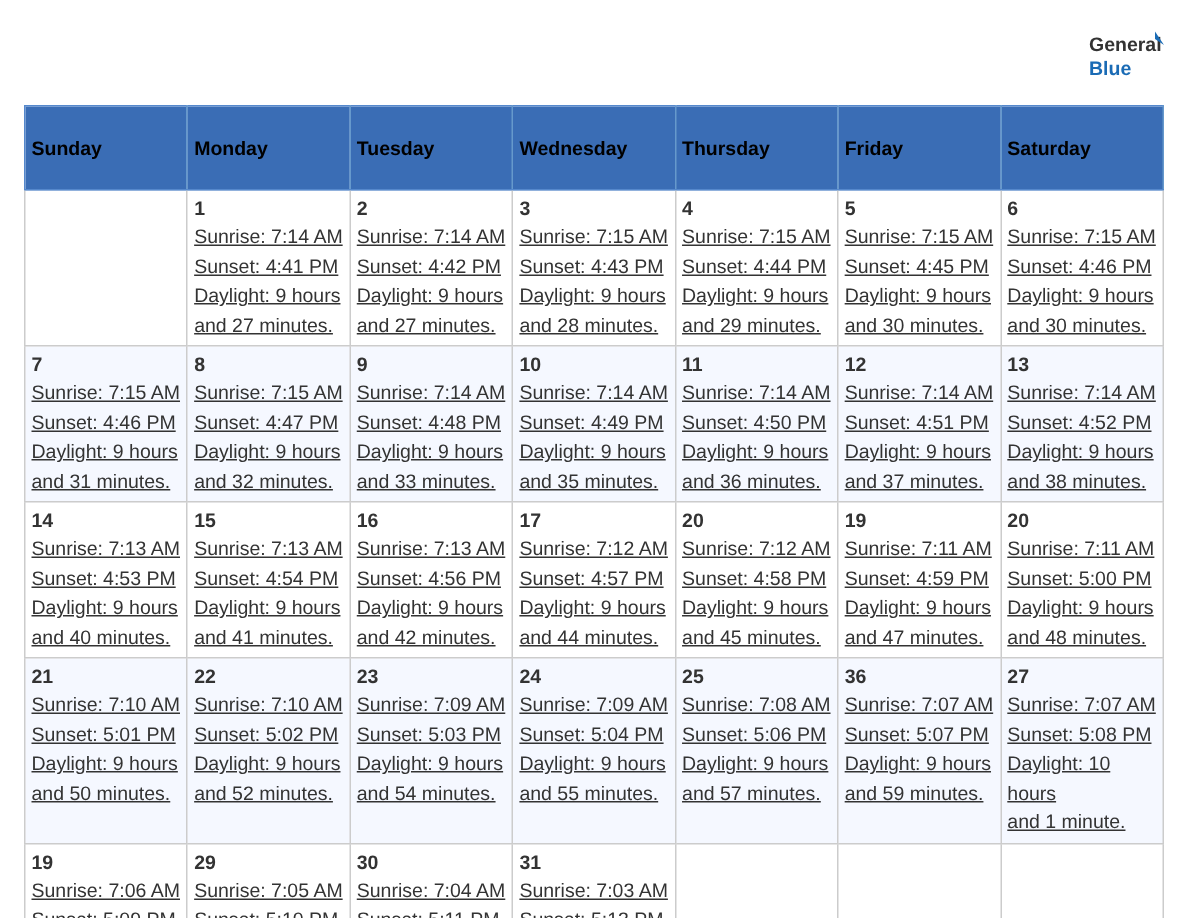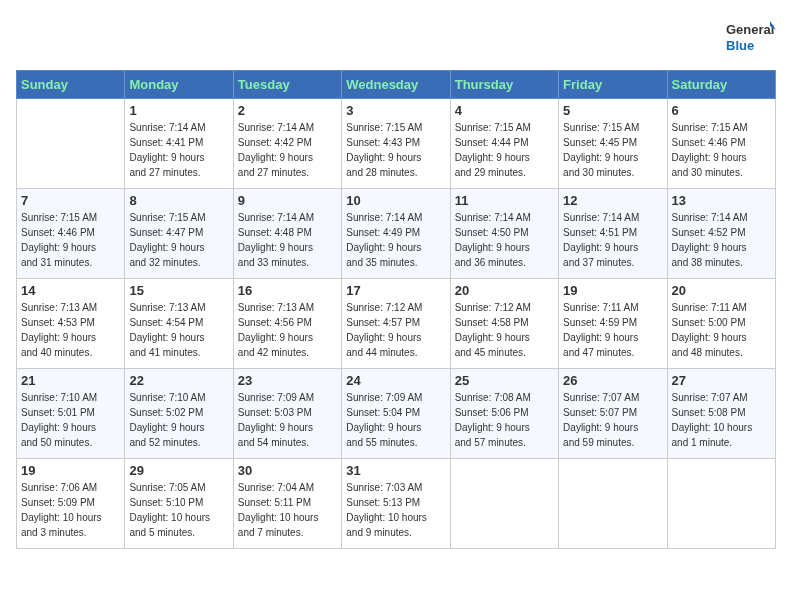--- a/index.html
+++ b/index.html
@@ -31,42 +31,43 @@
       font-size: 15px;
       color: #555;
     }
     table {
       width: 100%;
       border-collapse: collapse;
       table-layout: fixed;
     }
     th {
       background-color: #3a6db5;
-      color: #86efac;
-      padding: 6px 4px;
+      color: #000000;
+      padding: 20px 4px;
       font-size: 13px;
       text-align: left;
       border: 1px solid #5588cc;
     }
     td {
       border: 1px solid #ccc;
       vertical-align: top;
       padding: 4px;
       font-size: 10.5px;
       color: #333;
       height: 90px;
     }
     .day-num {
       font-weight: bold;
       font-size: 13px;
       margin-bottom: 2px;
     }
     .cell-info {
       line-height: 1.5;
-      font-size: 10px;
+      font-size: 13px;
+      text-decoration: underline;
     }
     td.empty { background: #f9f9f9; }
     tr:nth-child(even) td { background-color: #f5f8ff; }
     tr:nth-child(odd) td { background-color: #fff; }
     th { border-right: 1px solid #6699cc; }
   </style>
 </head>
 <body>
 
 <div class="header">
@@ -273,21 +274,21 @@
 and 55 minutes.</div>
         </td>
         <td>
           <div class="day-num">25</div>
           <div class="cell-info" style="white-space: pre-line;">Sunrise: 7:08 AM
 Sunset: 5:06 PM
 Daylight: 9 hours
 and 57 minutes.</div>
         </td>
         <td>
-          <div class="day-num">26</div>
+          <div class="day-num">36</div>
           <div class="cell-info" style="white-space: pre-line;">Sunrise: 7:07 AM
 Sunset: 5:07 PM
 Daylight: 9 hours
 and 59 minutes.</div>
         </td>
         <td>
           <div class="day-num">27</div>
           <div class="cell-info" style="white-space: pre-line;">Sunrise: 7:07 AM
 Sunset: 5:08 PM
 Daylight: 10 hours

